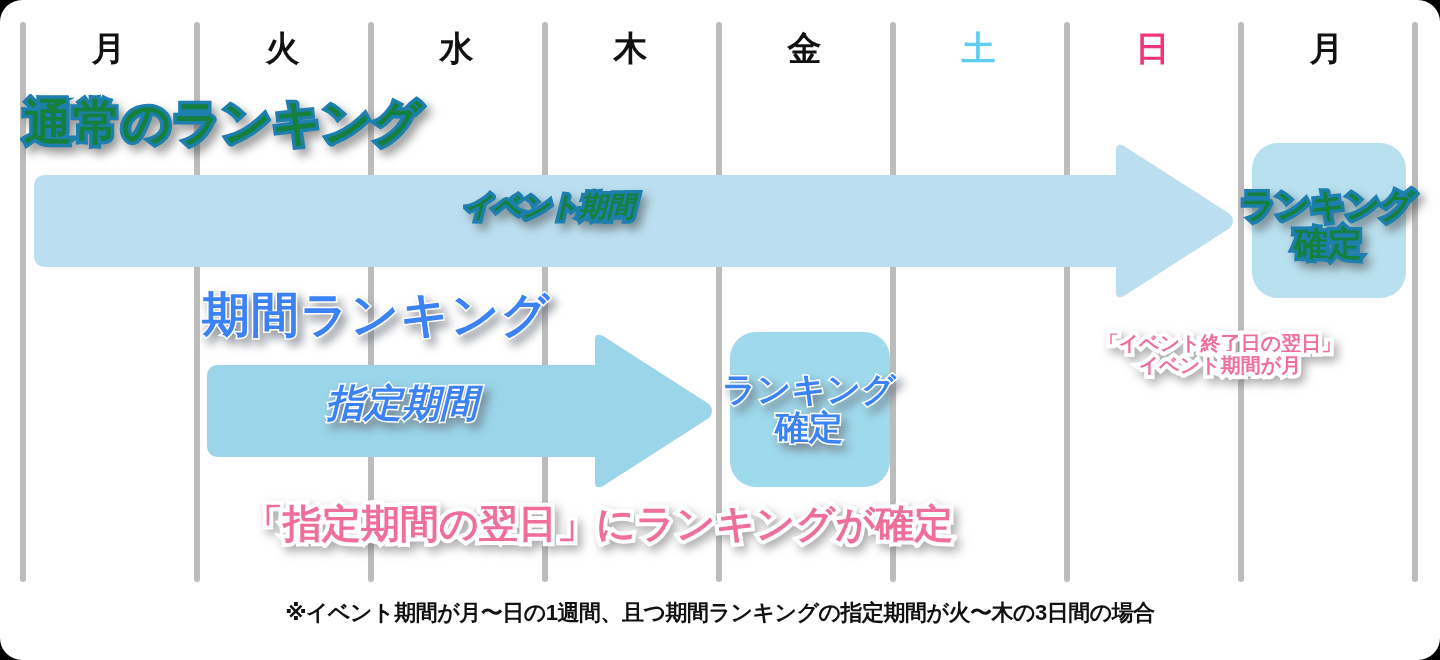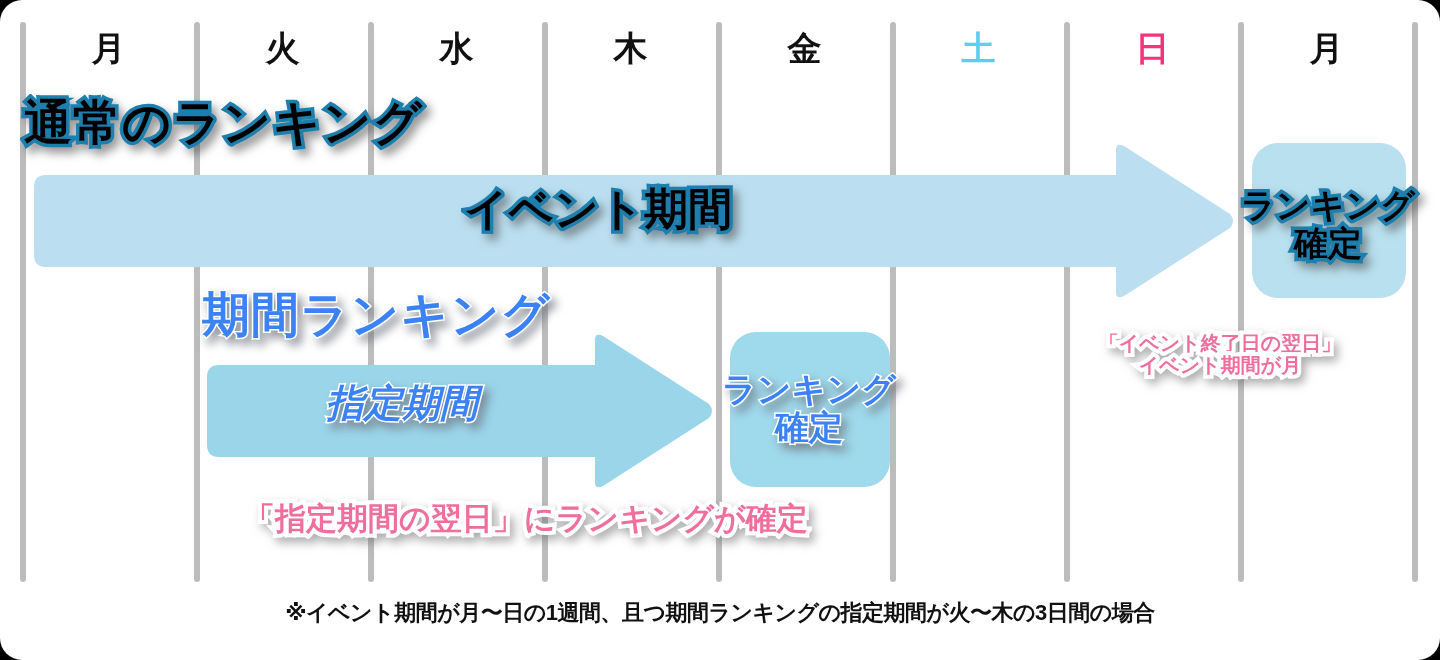--- a/index.html
+++ b/index.html
@@ -55,21 +55,21 @@
   
   .txt {
     position: absolute;
     font-weight: bold;
     white-space: nowrap;
     line-height: 1.12;
   }
 
   
   .style-blue-outline {
-    color: #000000;
+    color: #15803d;
     -webkit-text-stroke: 7px #1d7fae;
     paint-order: stroke fill;
     filter: drop-shadow(5px 6px 5px rgba(70,70,70,0.55));
   }
   
   .style-white-shadow {
     color: #3b82f6;
     -webkit-text-stroke: 3px #ffffff;
     paint-order: stroke fill;
     filter: drop-shadow(5px 6px 5px rgba(110,115,125,0.75));
@@ -81,22 +81,23 @@
     paint-order: stroke fill;
     filter: drop-shadow(4px 5px 5px rgba(105,105,105,0.55));
   }
 
   .t-normal-ranking {
     left: 24px; top: 96px;
     font-size: 48px;
     letter-spacing: 1px;
   }
   .t-event-period {
-    left: 464px; top: 184px;
-    font-size: 44px;
+    left: 464px; top: 191px;
+    font-size: 28px;
+    font-style: italic;
   }
   .t-rank-fixed-1 {
     left: 1238px; top: 186px;
     font-size: 34px;
     text-align: center;
     width: 180px;
   }
   .t-period-ranking {
     left: 202px; top: 288px;
     font-size: 48px;
@@ -115,21 +116,21 @@
   }
   .t-note-right {
     left: 1008px; top: 332px;
     font-size: 20px;
     text-align: center;
     width: 424px;
     font-family: Liberation Serif, serif;
   }
   .t-note-bottom {
     left: 244px; top: 502px;
-    font-size: 31px;
+    font-size: 39px;
     text-align: right;
   }
 
   
   .caption {
     position: absolute;
     left: 0; right: 0;
     top: 598px;
     text-align: center;
     font-size: 22px;

